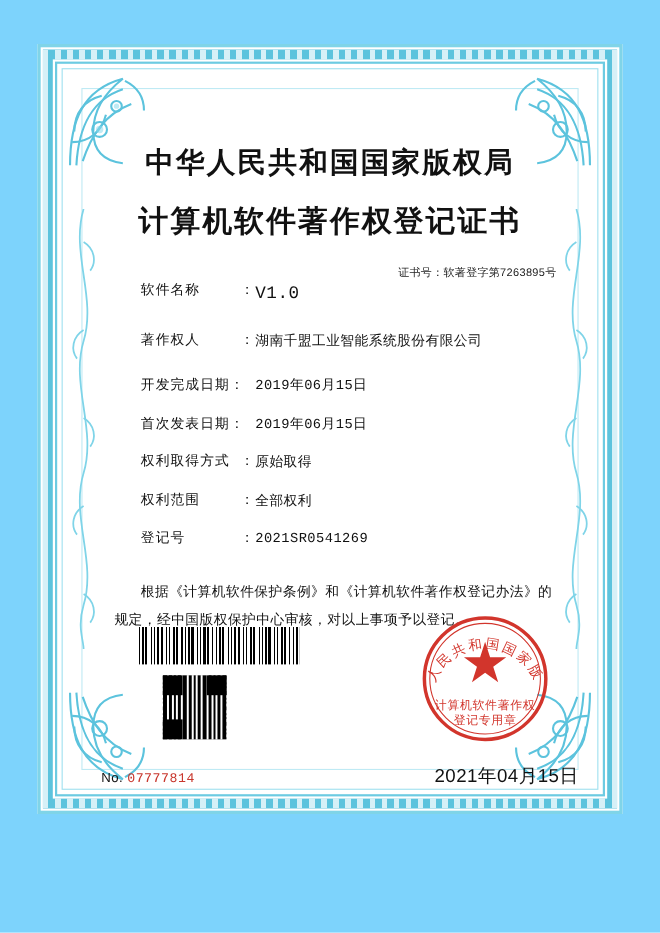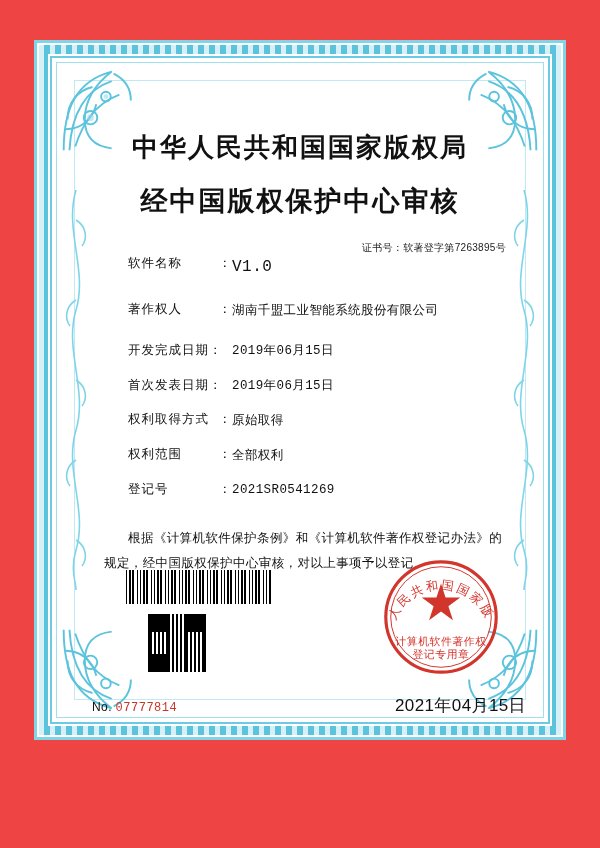--- a/index.html
+++ b/index.html
@@ -7,21 +7,21 @@
     padding: 0;
     background: #ffffff;
     width: 600px;
     height: 848px;
     font-family: "Liberation Sans", sans-serif;
   }
   #page {
     position: relative;
     width: 600px;
     height: 848px;
-    background: #ef4444;
+    background: #7dd3fc;
     overflow: hidden;
   }
 
   
   .cert {
     position: absolute;
     left: 34px;
     top: 40px;
     width: 532px;
     height: 700px;
@@ -347,21 +347,21 @@
           <path d="M18 190 C28 196 30 208 24 216"></path>
           <path d="M18 270 C8 276 6 288 12 296"></path>
           <path d="M18 350 C28 356 30 368 24 376"></path>
         </g>
       </svg>
     </div>
 
     <div class="content">
 
       <div class="title1">中华人民共和国国家版权局</div>
-      <div class="title2">经中国版权保护中心审核</div>
+      <div class="title2">计算机软件著作权登记证书</div>
 
       <div class="certno">
         <span>证书号：</span><span>软著登字第7263895号</span>
       </div>
 
       <div class="fields">
 
         <div class="row">
           <div class="lab spread">
             <span>软件名称</span>

